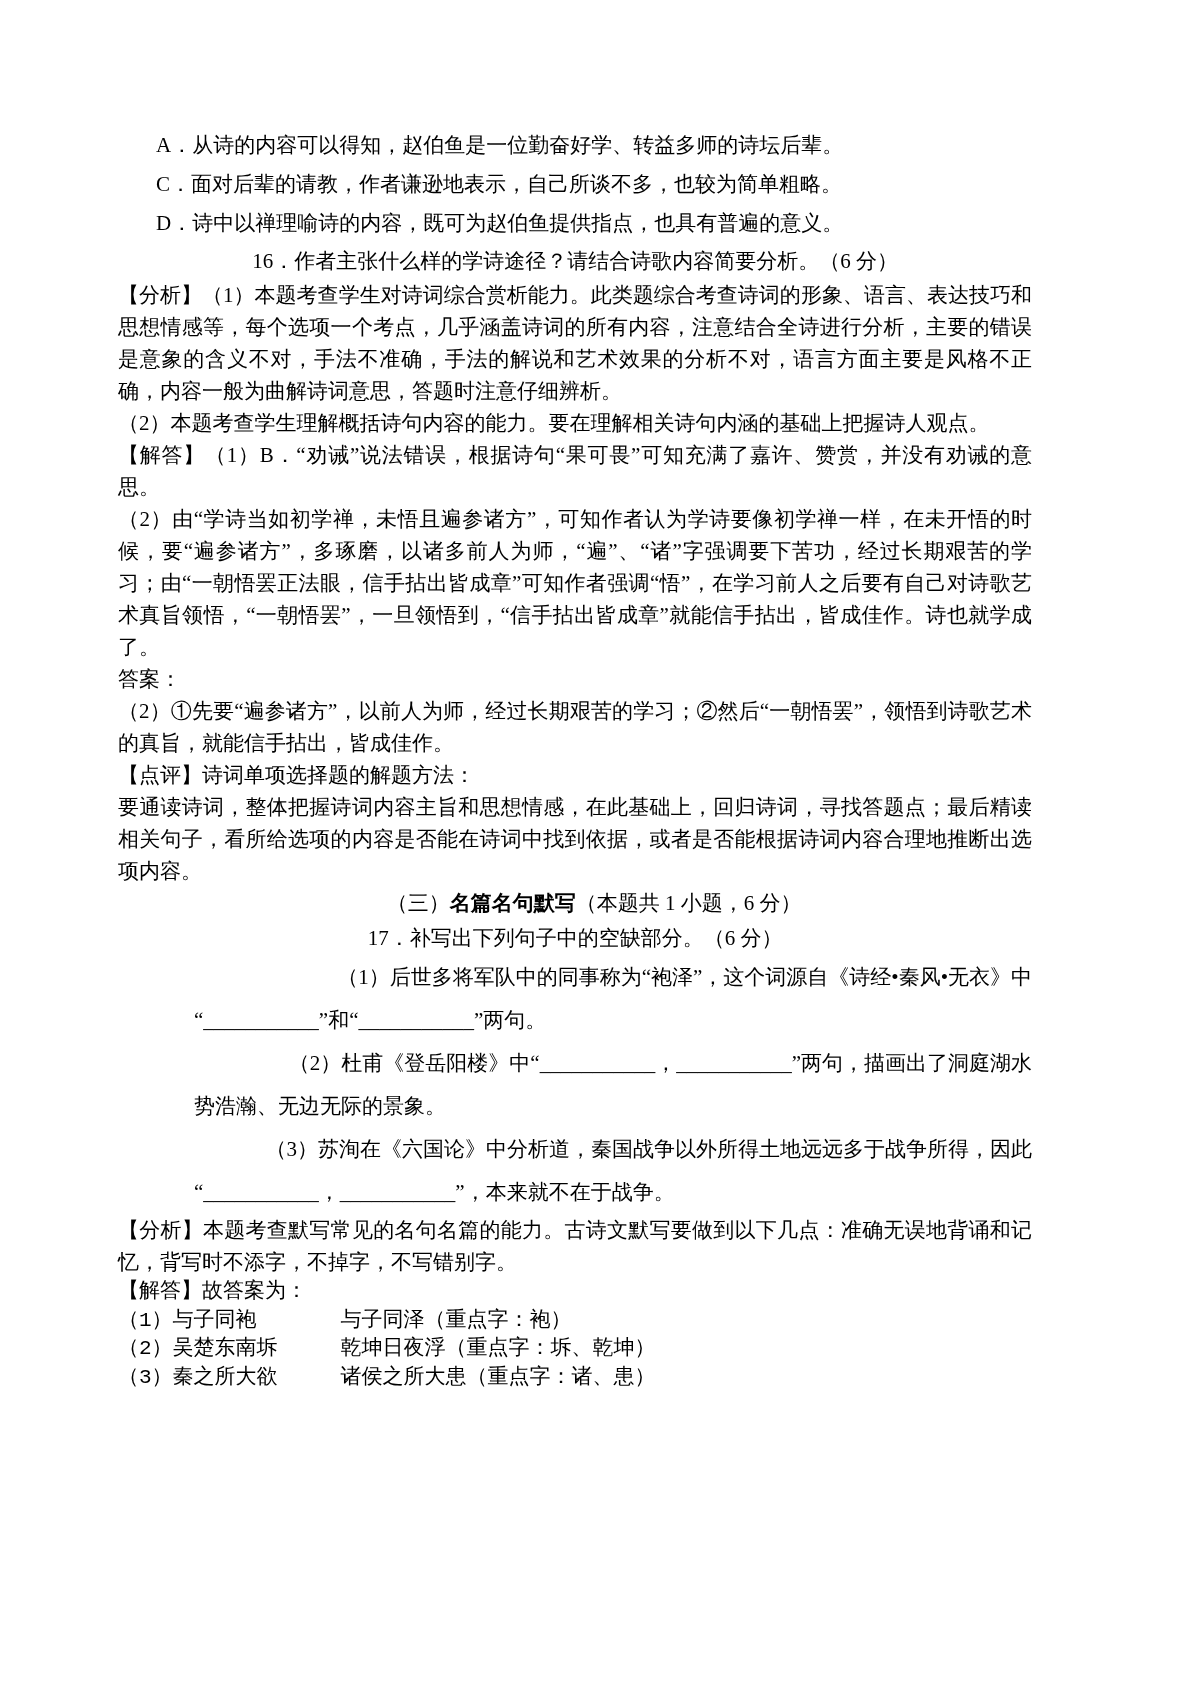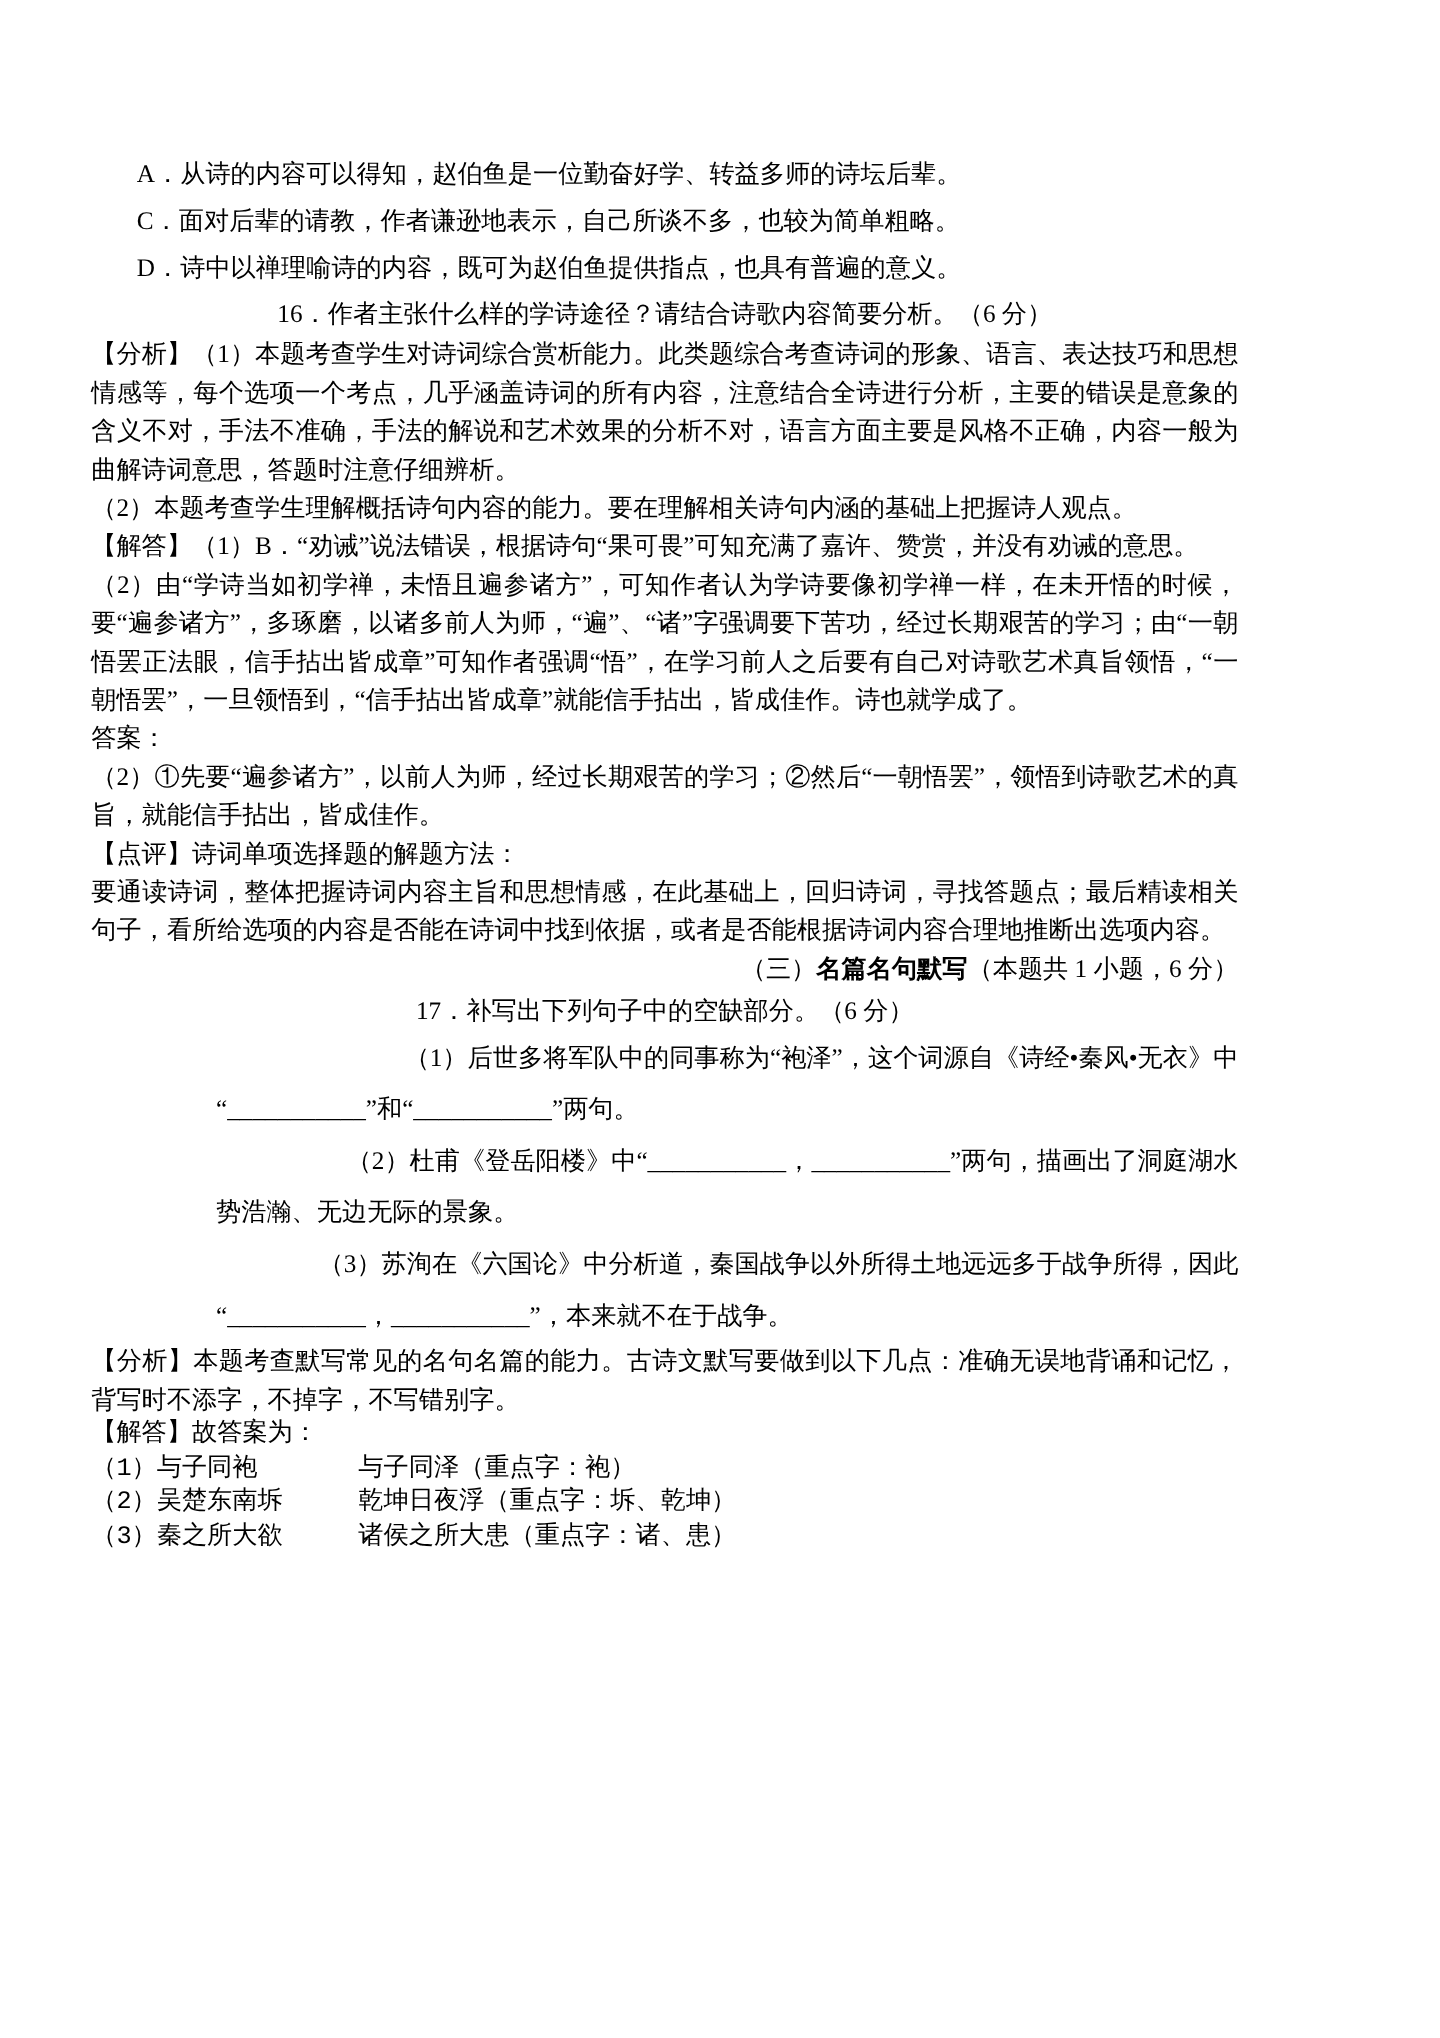--- a/index.html
+++ b/index.html
@@ -6,31 +6,31 @@
   html, body { background: #ffffff; }
   .page {
     position: relative;
     width: 1200px;
     min-height: 1698px;
     margin: 0 auto;
     background: #ffffff;
     color: #000000;
     font-family: "Liberation Serif", "DejaVu Serif", serif;
     font-size: 21px;
-    padding: 126px 168px 60px 76px;
+    padding: 126px 168px 60px 118px;
   }
   .para { text-align: justify; line-height: 31px; }
   .option { line-height: 39px; margin-left: 38px; text-align: left; white-space: nowrap; }
   .question { line-height: 36px; text-align: center; }
   .body { line-height: 32px; }
   .gap-top { }
-  .section { margin-left: 38px; line-height: 33px; text-align: right; }
+  .section { margin-left: 38px; line-height: 33px; text-align: center; }
   .b { font-weight: bold; }
   .q17-first { margin-left: 38px; line-height: 43px; text-align: right; white-space: nowrap; }
-  .q17-cont { margin-left: 104px; line-height: 43px; text-align: left; }
+  .q17-cont { margin-left: 76px; line-height: 43px; text-align: left; }
   .answer-line { line-height: 28.5px; text-align: left; font-family: Liberation Mono, monospace; }
 </style>
 </head>
 <body>
 
 <div class="page">
   <div id="content">
       <div class="para option">A．从诗的内容可以得知，赵伯鱼是一位勤奋好学、转益多师的诗坛后辈。</div>
       <div class="para option">C．面对后辈的请教，作者谦逊地表示，自己所谈不多，也较为简单粗略。</div>
       <div class="para option">D．诗中以禅理喻诗的内容，既可为赵伯鱼提供指点，也具有普遍的意义。</div>

